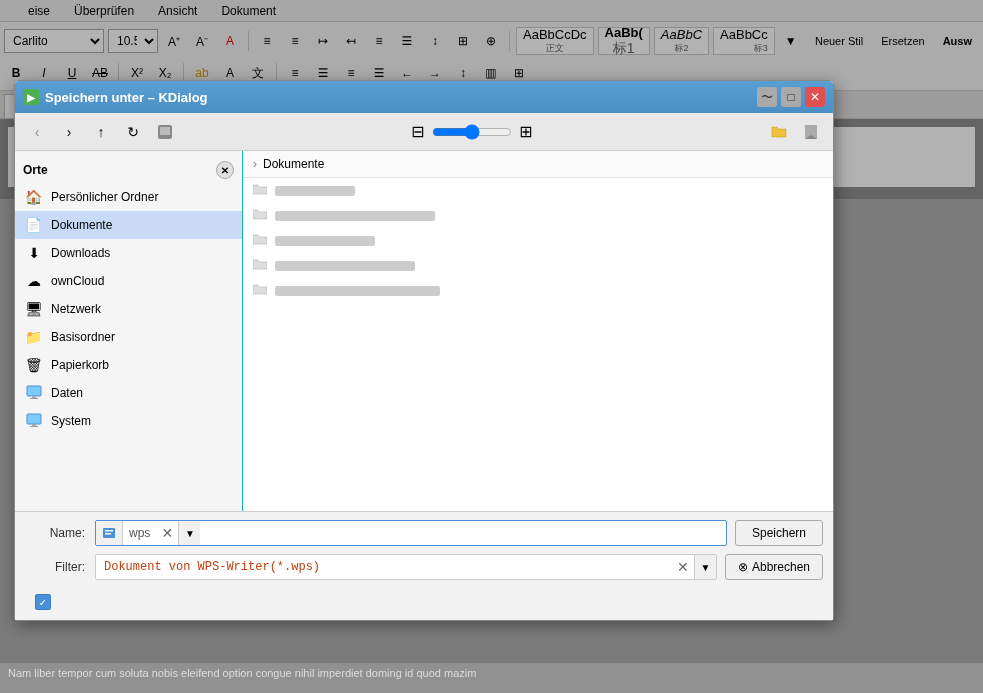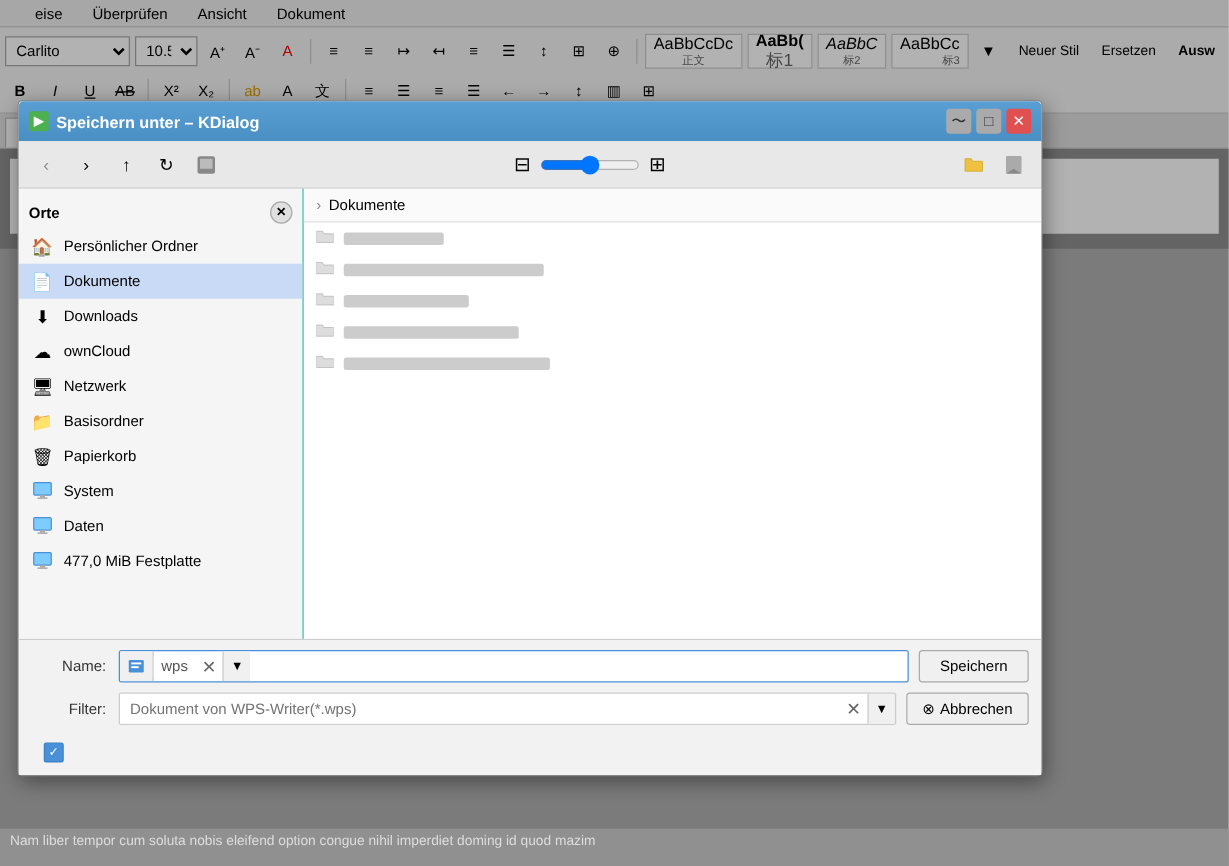--- a/index.html
+++ b/index.html
@@ -451,22 +451,23 @@
       height: 26px;
       overflow: hidden;
     }
     .filter-input {
       flex: 1;
       border: none;
       outline: none;
       font-size: 12px;
       padding: 0 8px;
       background: white;
-      color: #737373;
+      color: #c2410c;
       height: 100%;
+      font-family: Liberation Mono, monospace;
     }
 
     
     .checkbox-row {
       display: flex;
       align-items: center;
       gap: 6px;
       padding: 6px 10px 2px 10px;
       font-size: 12px;
     }
@@ -684,41 +685,31 @@
           <span>Papierkorb</span>
         </div>
         <div class="sidebar-item">
           <span class="sidebar-icon">
             <svg width="16" height="16" viewBox="0 0 16 16">
                 <rect x="1" y="1" width="14" height="10" rx="1" fill="#7ecbff" stroke="#4a90d9" stroke-width="1"></rect>
                 <rect x="6" y="11" width="4" height="2" fill="#aaa"></rect>
                 <rect x="4" y="13" width="8" height="1" fill="#999"></rect>
               </svg>
           </span>
-          <span>System</span>
+          <span>Daten</span>
         </div>
         <div class="sidebar-item">
           <span class="sidebar-icon">
             <svg width="16" height="16" viewBox="0 0 16 16">
                 <rect x="1" y="1" width="14" height="10" rx="1" fill="#7ecbff" stroke="#4a90d9" stroke-width="1"></rect>
                 <rect x="6" y="11" width="4" height="2" fill="#aaa"></rect>
                 <rect x="4" y="13" width="8" height="1" fill="#999"></rect>
               </svg>
           </span>
-          <span>Daten</span>
-        </div>
-        <div class="sidebar-item">
-          <span class="sidebar-icon">
-            <svg width="16" height="16" viewBox="0 0 16 16">
-                <rect x="1" y="1" width="14" height="10" rx="1" fill="#7ecbff" stroke="#4a90d9" stroke-width="1"></rect>
-                <rect x="6" y="11" width="4" height="2" fill="#aaa"></rect>
-                <rect x="4" y="13" width="8" height="1" fill="#999"></rect>
-              </svg>
-          </span>
-          <span>477,0 MiB Festplatte</span>
+          <span>System</span>
         </div>
       </div>
 
       <div class="dialog-files">
 
         <div class="breadcrumb-bar">
           <span class="breadcrumb-arrow">›</span>
           <span>Dokumente</span>
         </div>
 

